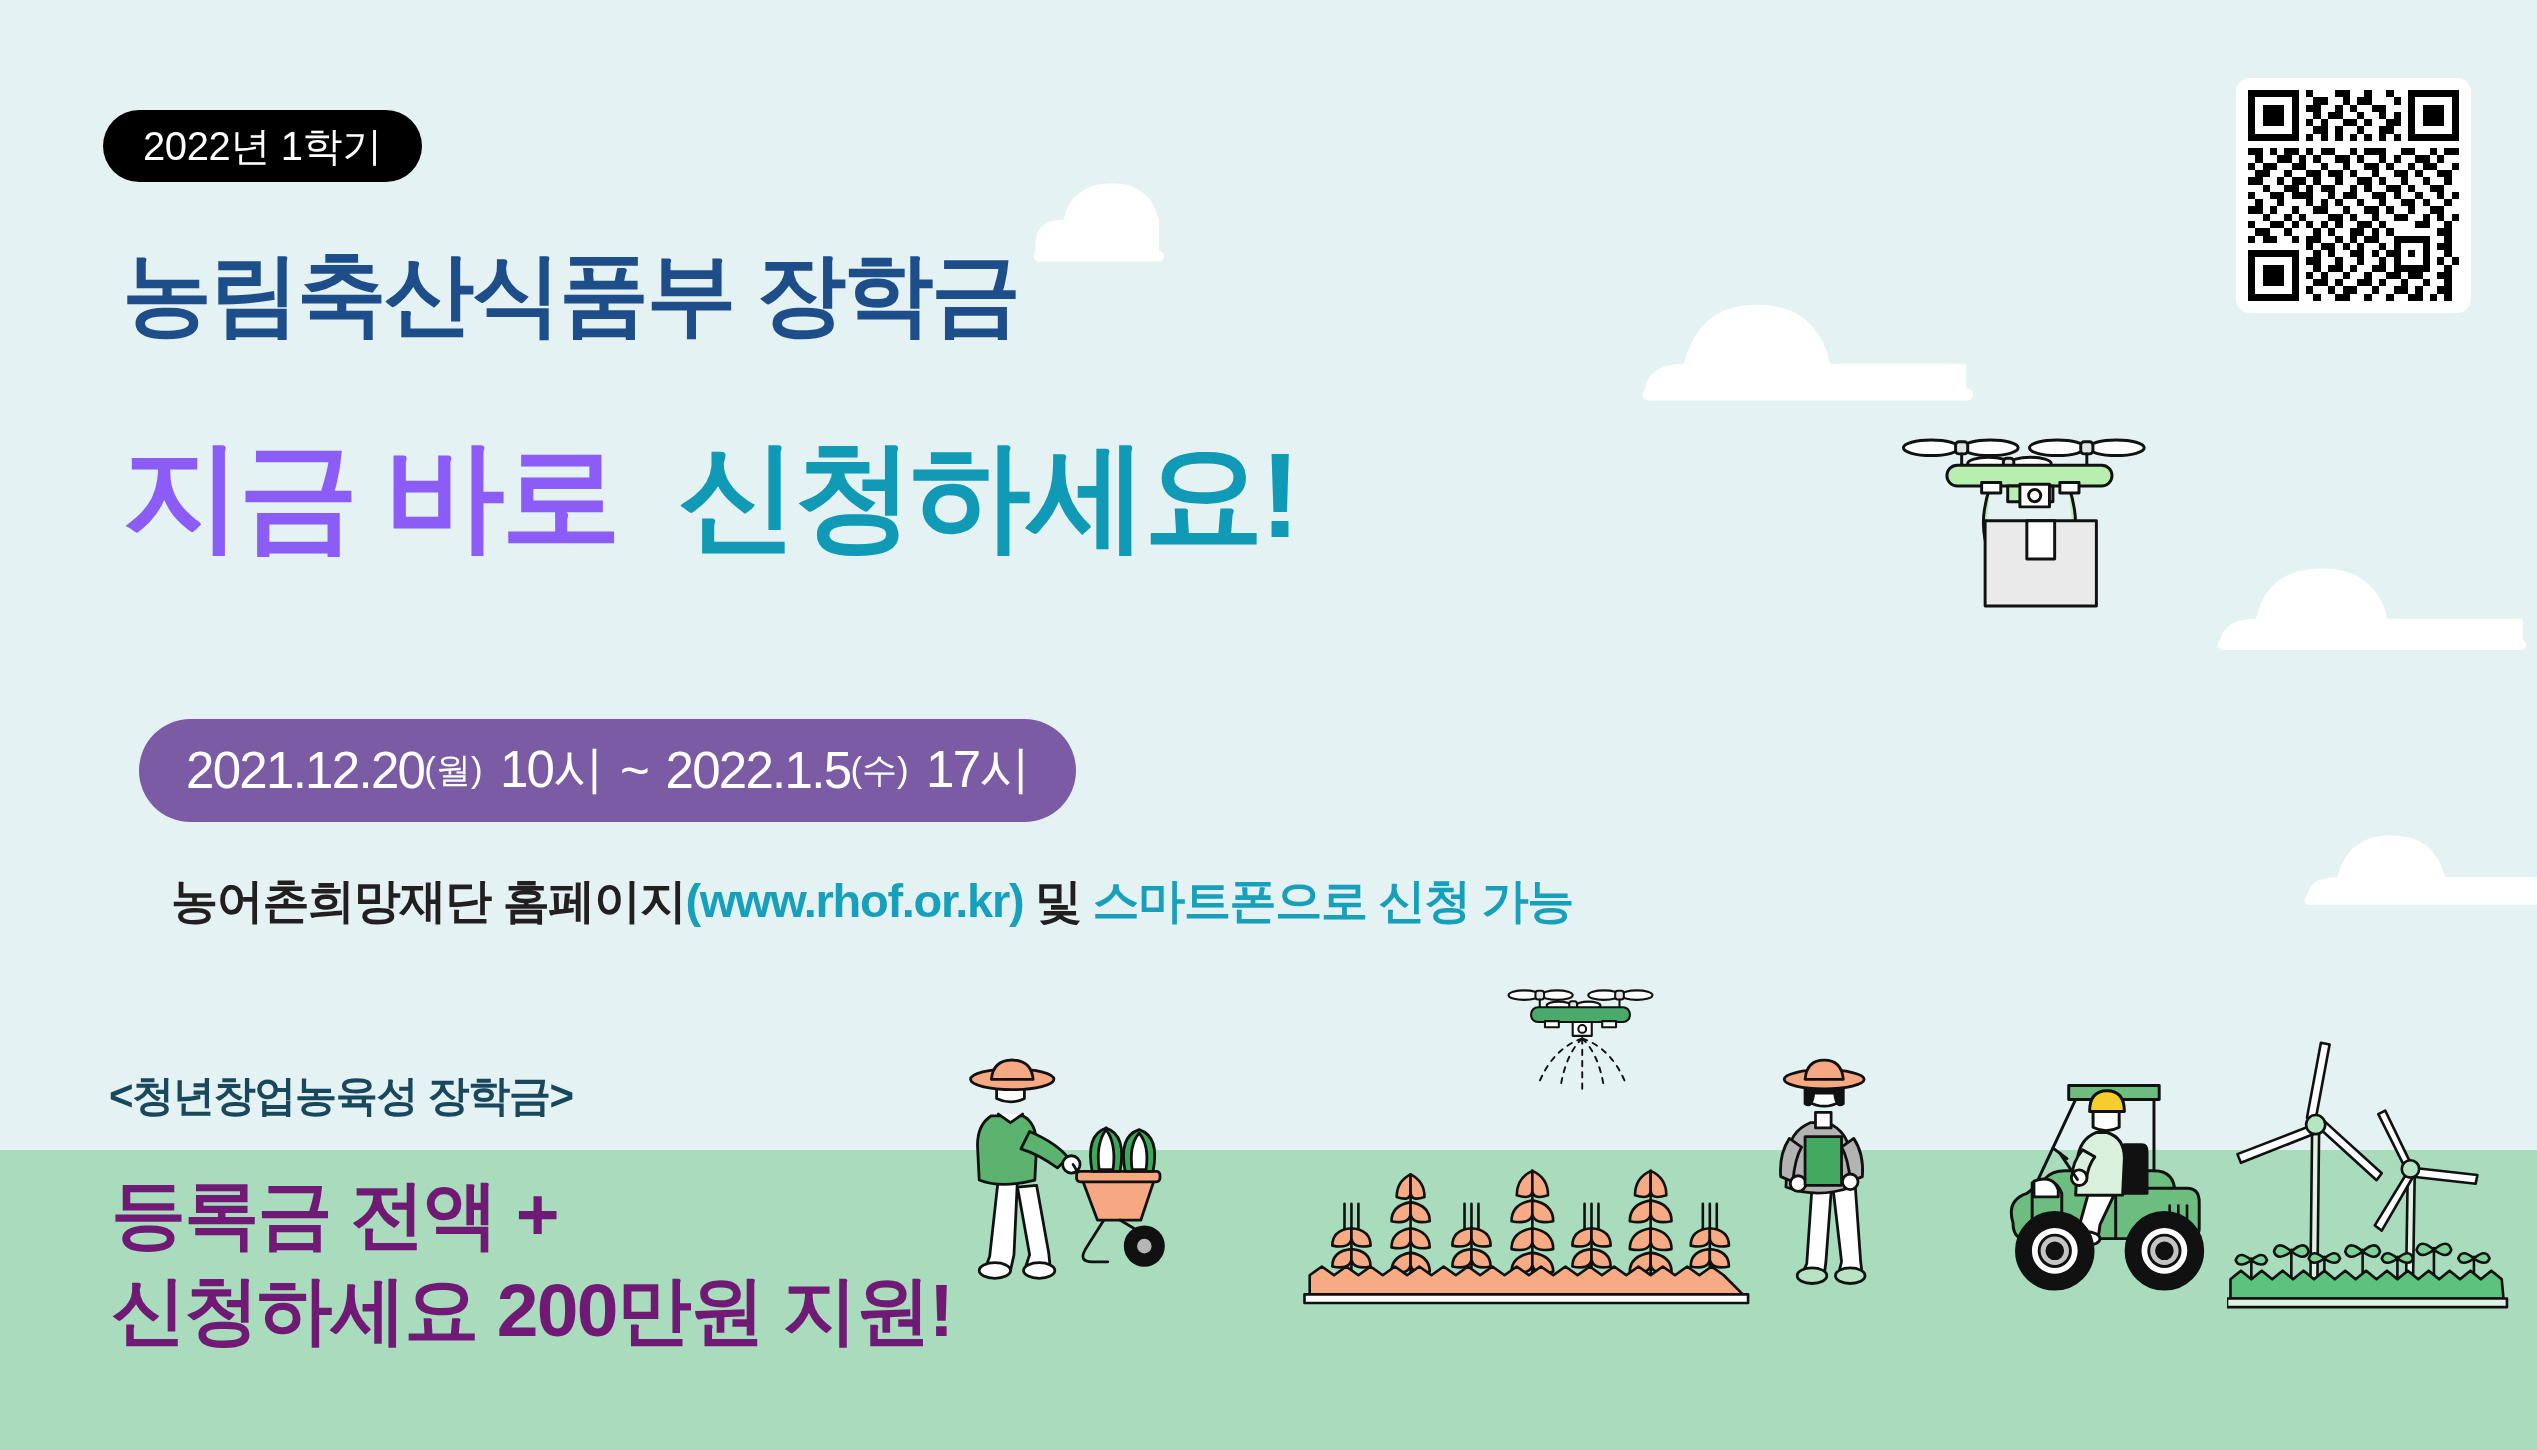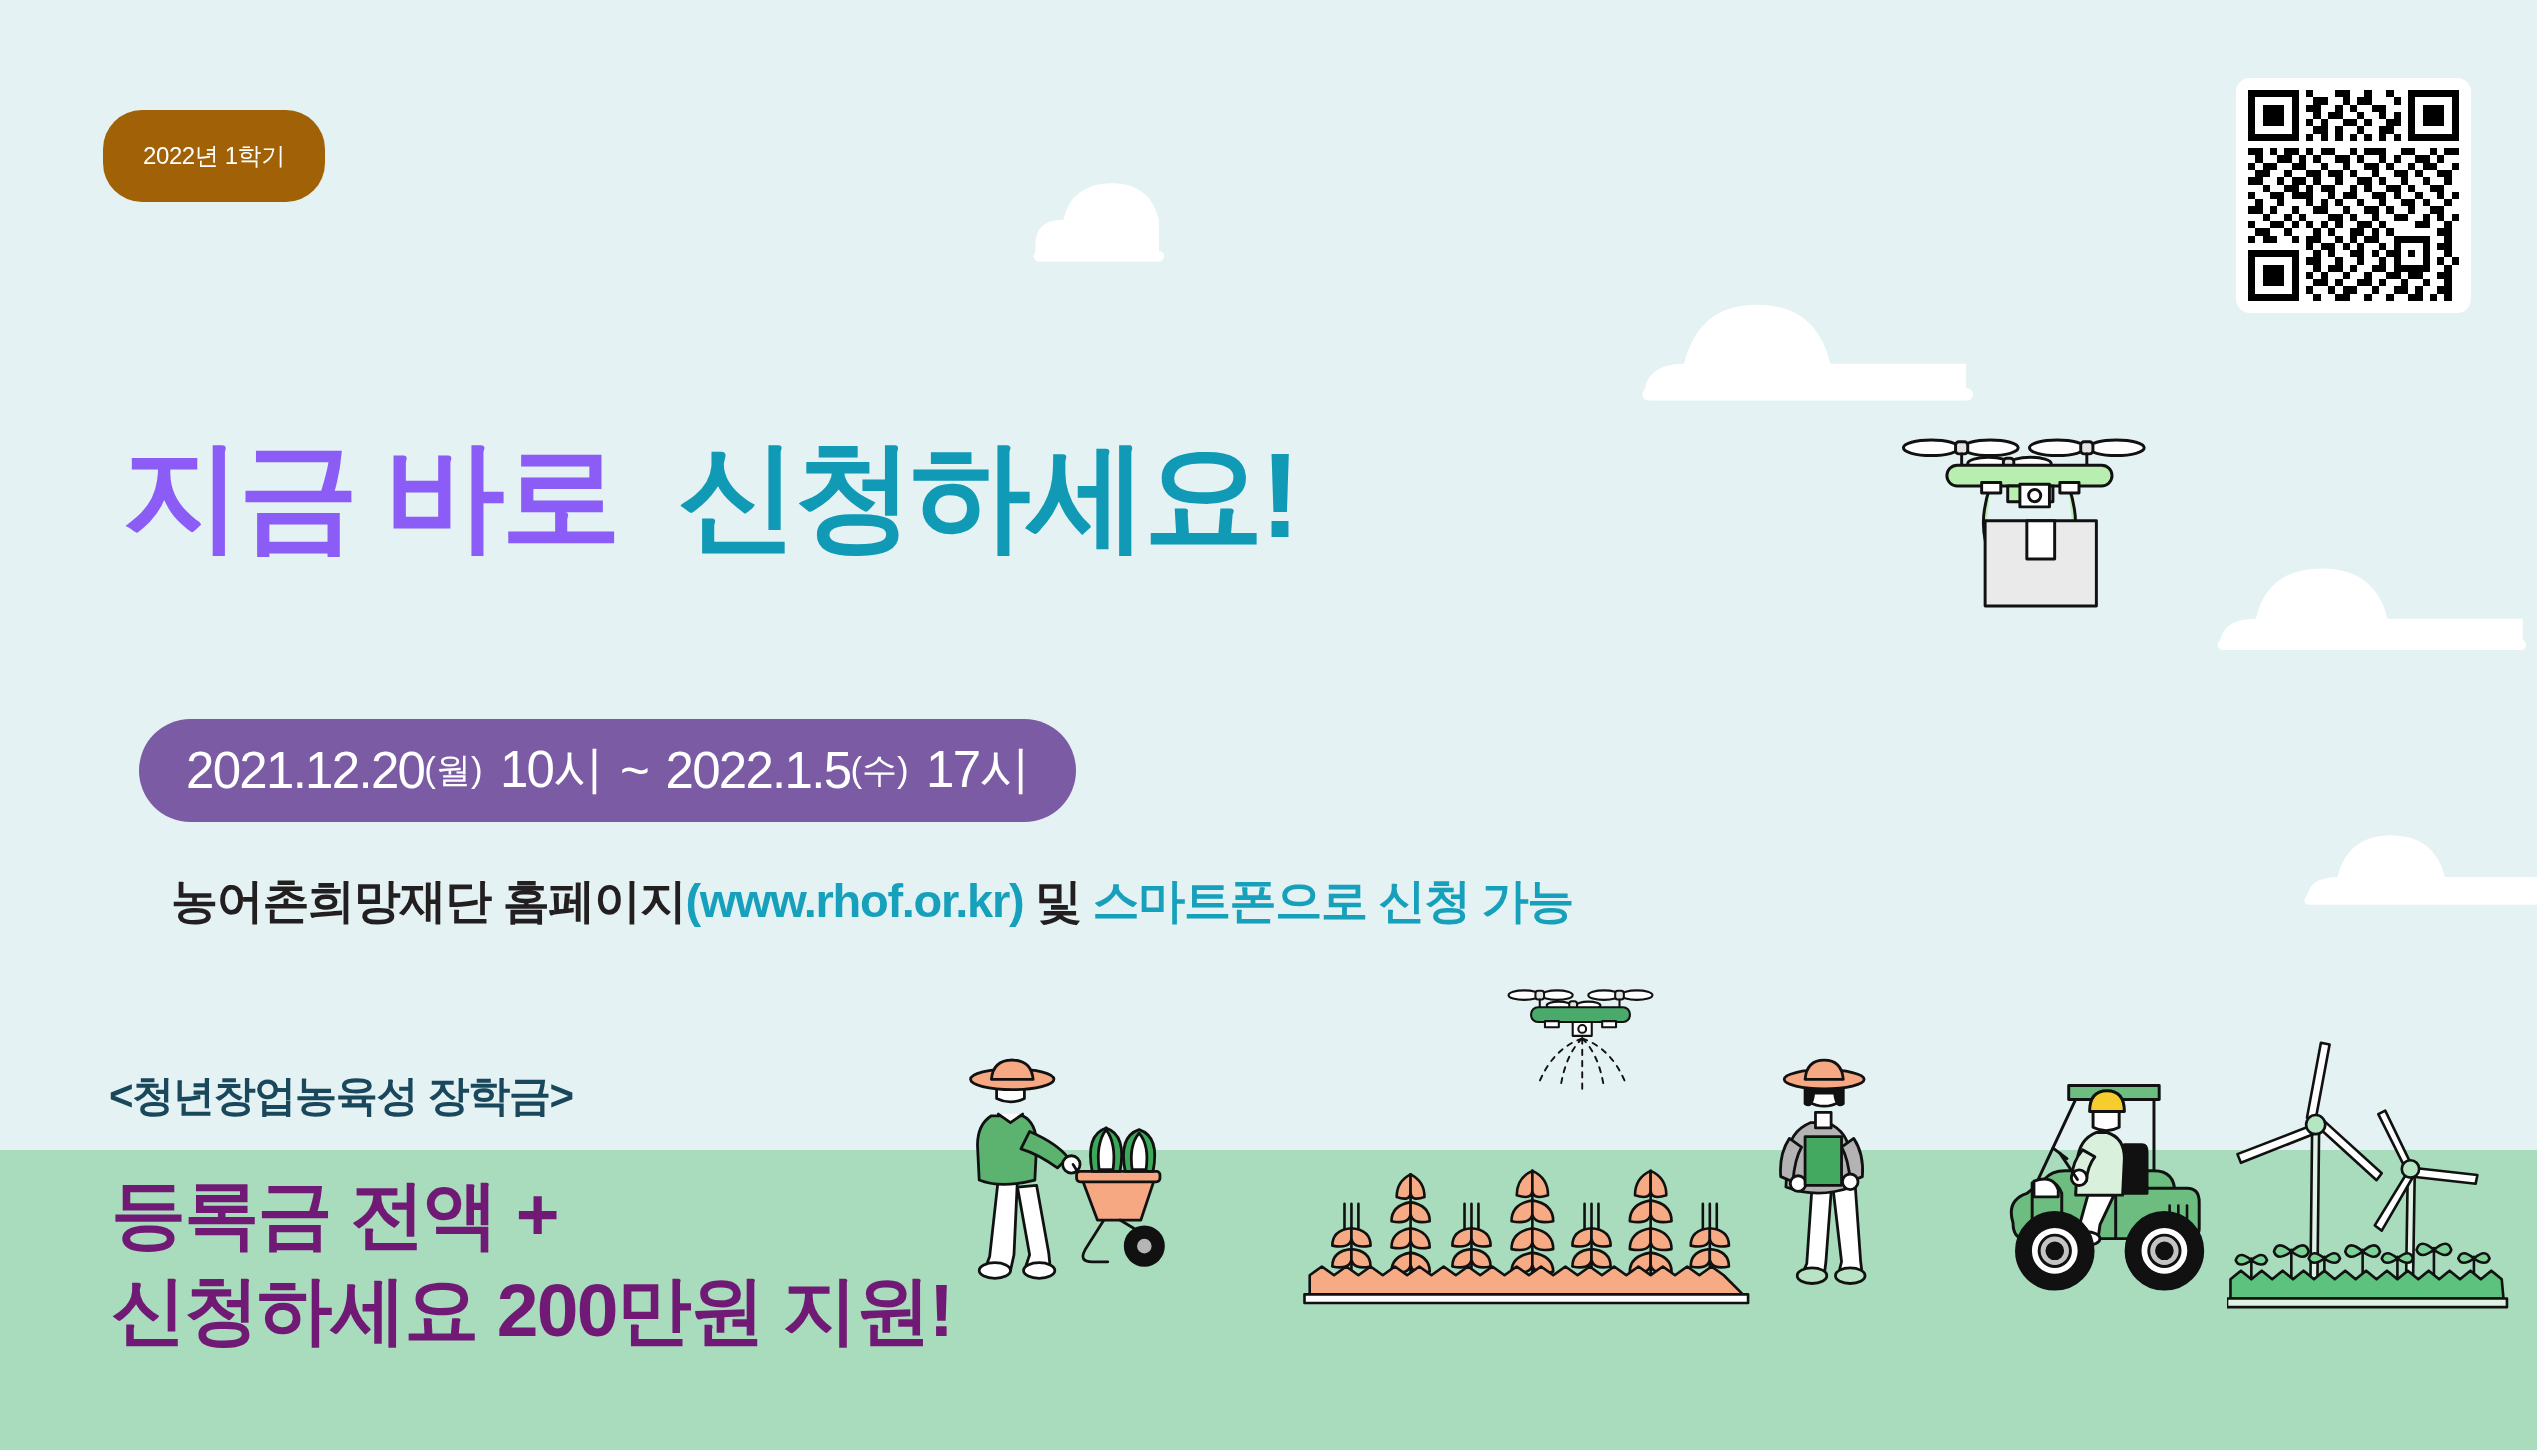--- a/index.html
+++ b/index.html
@@ -22,24 +22,24 @@
     background:#e4f2f3;
   }
   .ground {
     position:absolute; left:0; top:1150px; width:100%; height:300px;
     background:#a8dcbd;
   }
 
   
   .badge {
     position:absolute; left:103px; top:110px;
-    height:92px; padding:0 40px;
-    background:#a16207; border-radius:39px;
+    height:72px; padding:0 40px;
+    background:#000000; border-radius:39px;
     display:flex; align-items:center; justify-content:center;
-    color:#ffffff; font-size:24px; font-weight:400; letter-spacing:-0.4px;
+    color:#ffffff; font-size:40px; font-weight:400; letter-spacing:-0.4px;
     white-space:nowrap;
   }
 
   
   .hl1 {
     position:absolute; left:122px; top:249px;
     font-size:90px; font-weight:700; color:#1d4e89;
     letter-spacing:-2.6px; white-space:nowrap;
     line-height:1;
   }
@@ -118,20 +118,23 @@
 
   <svg class="ill" style="left:2297px; top:818px; width:261px; height:104px;" viewBox="0 0 300 120">
     <path d="M10 98 Q10 68 46 68 Q58 20 108 20 Q158 20 170 68 L280 68 L280 98 Z" fill="#fff"></path>
     <rect x="8" y="90" width="276" height="10" rx="5" fill="#fff"></rect>
   </svg>
 
   <div class="badge">
     <span>2022년 1학기</span>
   </div>
 
+  <div class="hl1">
+    <span>농림축산식품부 장학금</span>
+  </div>
 
   <div class="hl2">
     <span class="purple">지금 바로</span>
     <span class="teal" style="margin-left:30px;text-align:center;">신청하세요!</span>
   </div>
 
   <div class="datepill">
     <span class="big">2021.12.20</span>
     <span class="sm">(월)</span>
     <span class="big" style="margin-left:17.4px;">10시</span>

